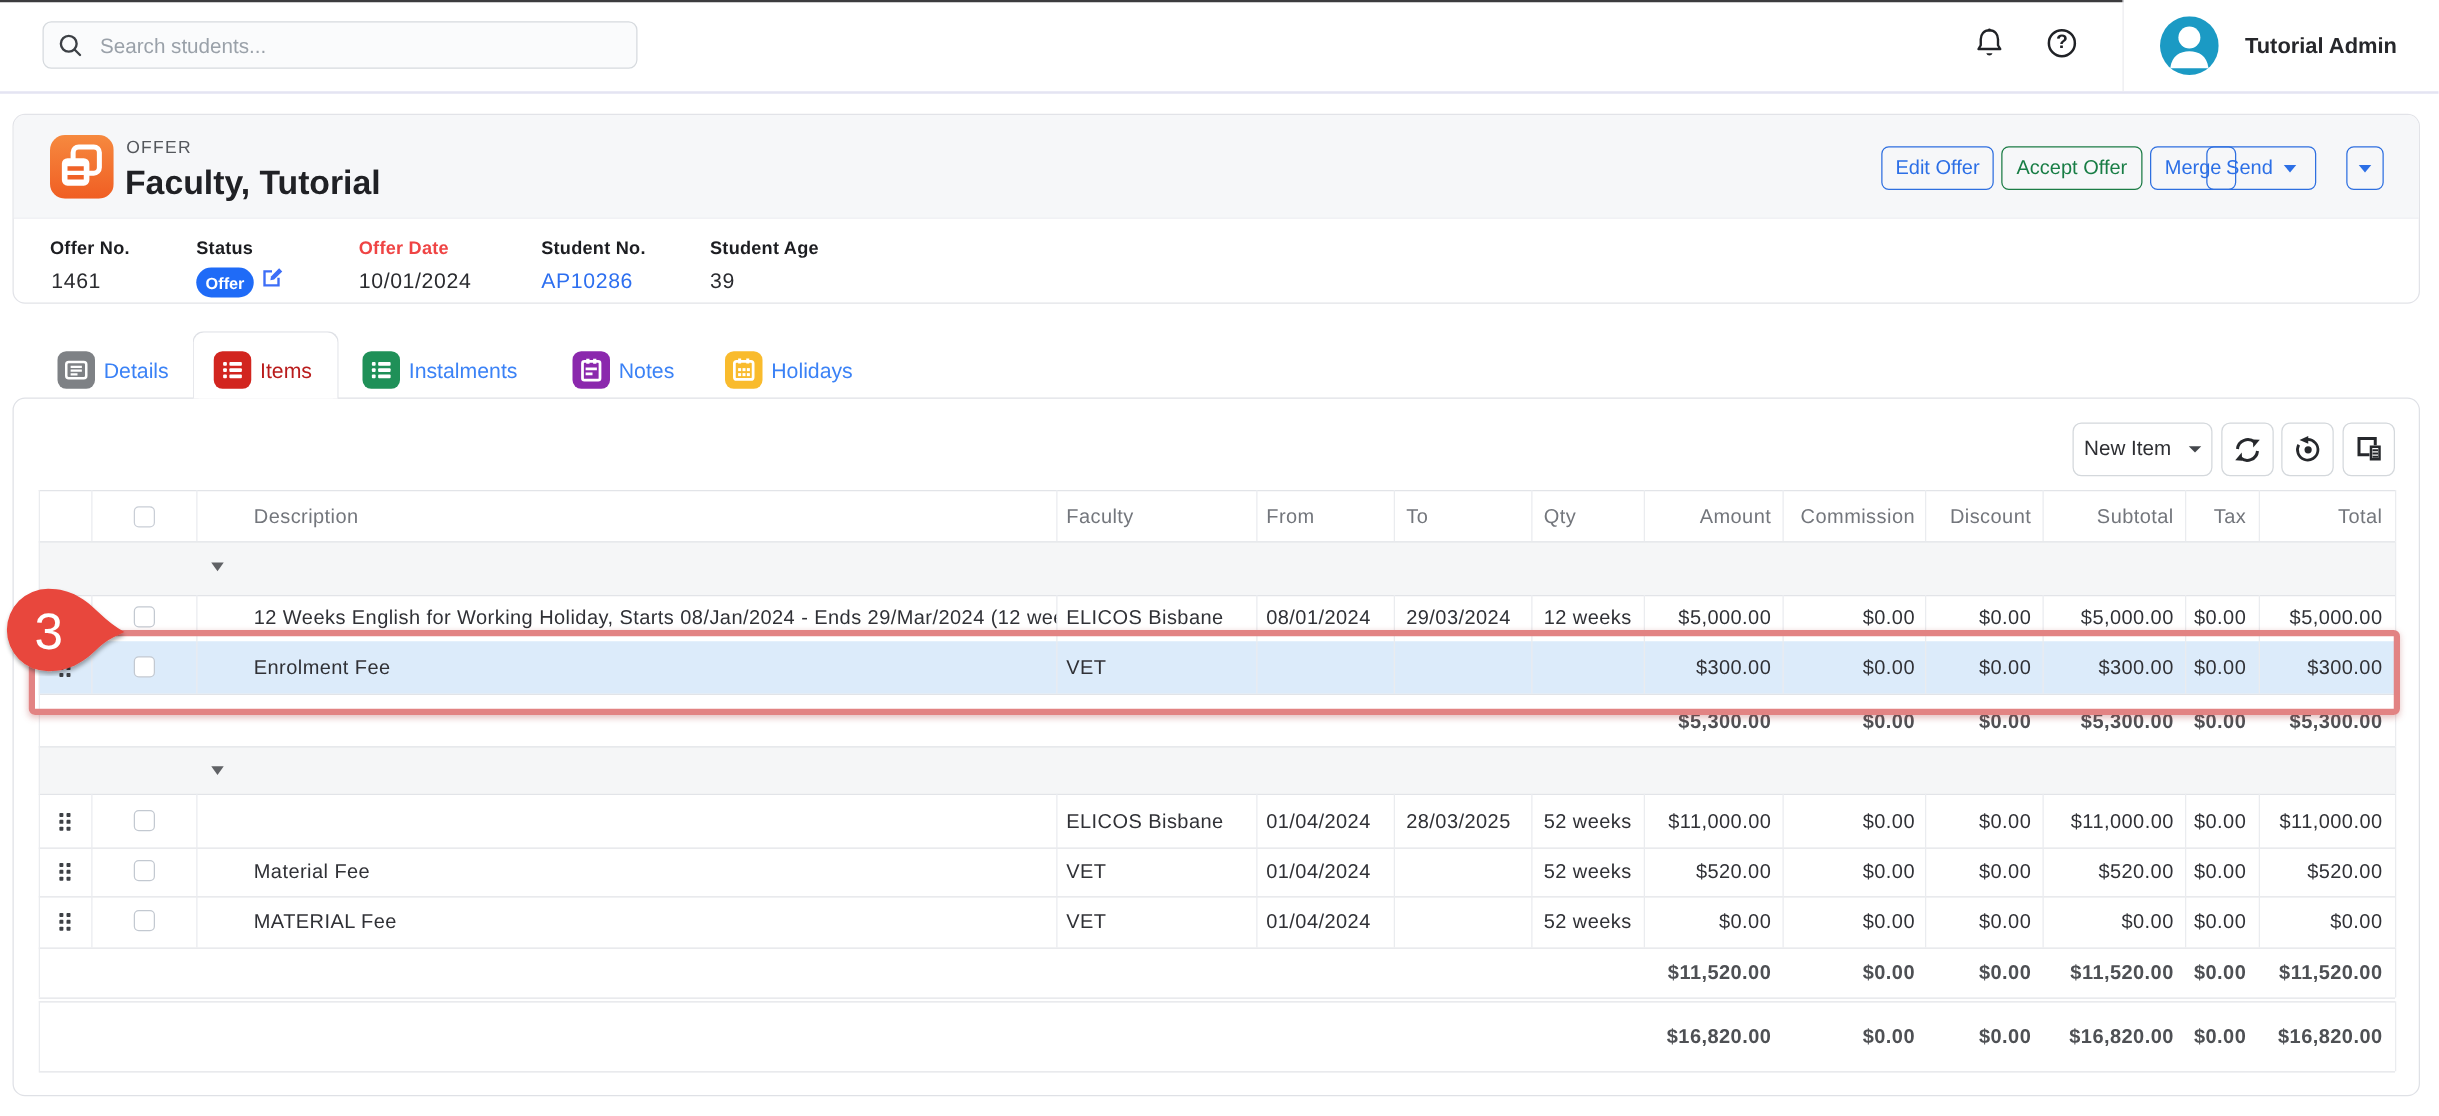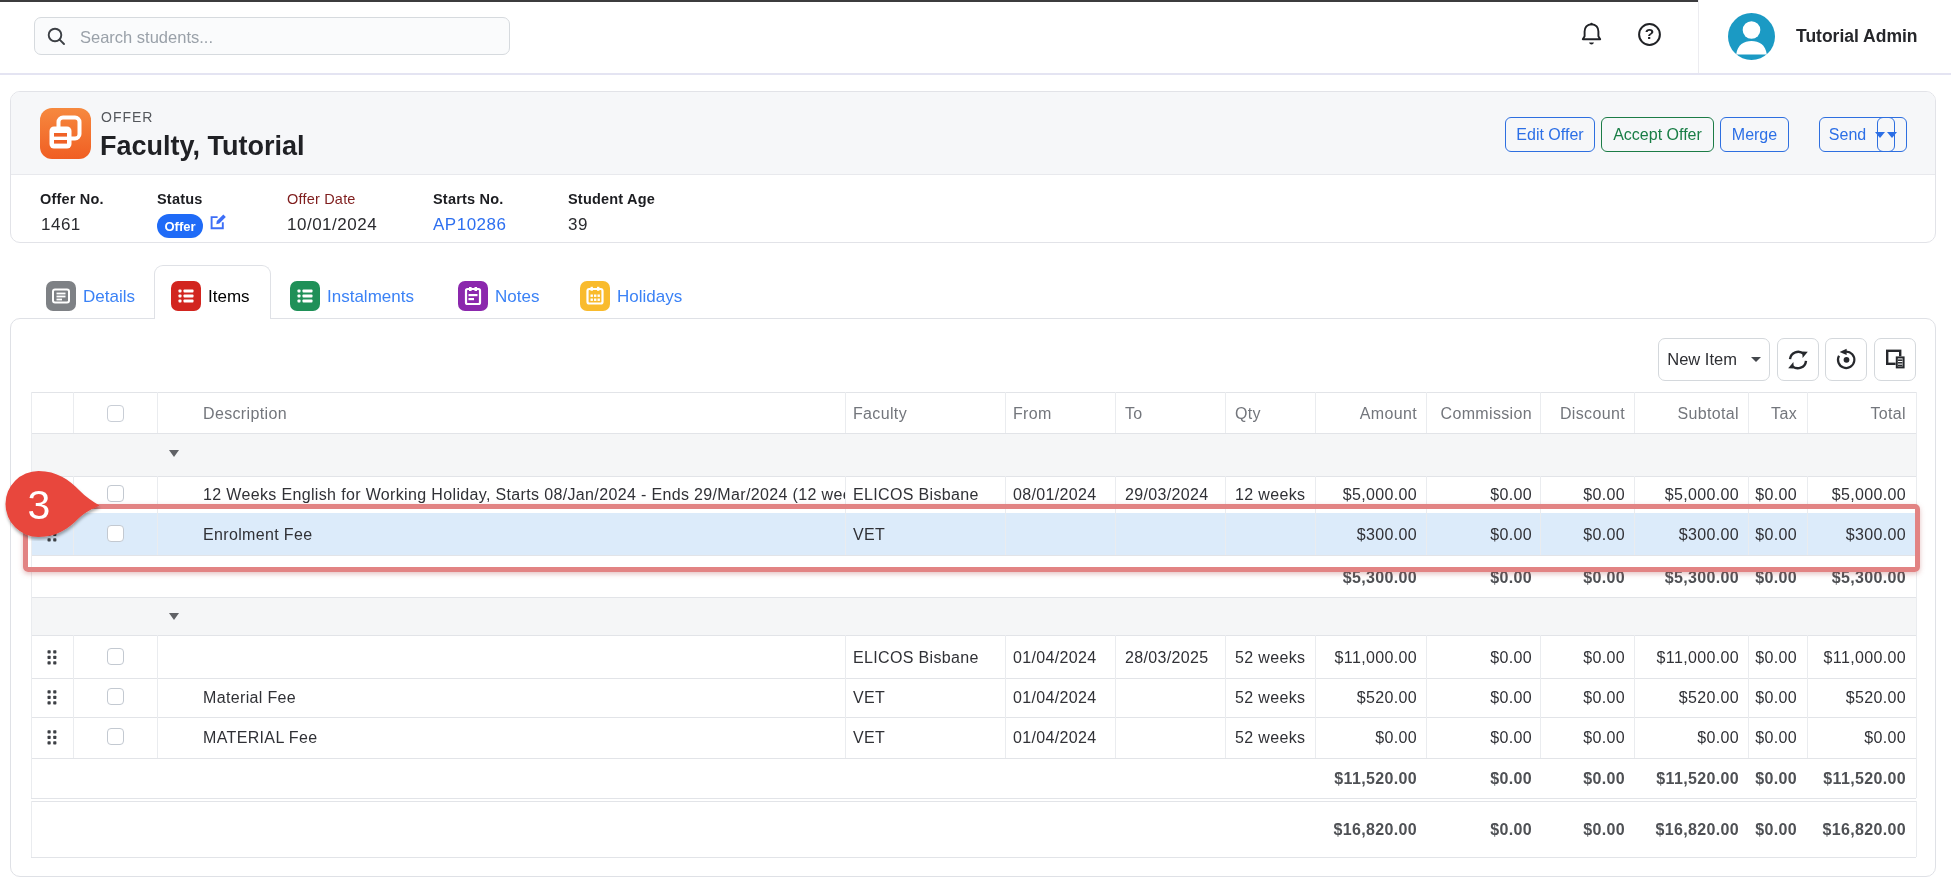--- a/index.html
+++ b/index.html
@@ -55,28 +55,28 @@
 <rect x="18.5" y="9.5" width="21" height="21" rx="4.5" fill="none" stroke="#fff" stroke-width="4"></rect>
 <rect x="9.5" y="18.5" width="22" height="22" rx="4.5" fill="#fff"></rect>
 <rect x="14" y="25" width="13" height="3.6" fill="#f06227"></rect>
 <rect x="14" y="32" width="13" height="3.6" fill="#f06227"></rect>
     </svg>
 <div class="t" style="left:101px;top:110px;font-size:14px;color:#54575c;letter-spacing:1px">OFFER</div>
 <div class="t" style="left:100px;top:133px;font-size:27px;letter-spacing:0;font-weight:bold;color:#202125">Faculty, Tutorial</div>
 <div class="btn" style="left:1505px;top:117px;width:90px">Edit Offer</div>
 <div class="btn" style="left:1601px;top:117px;width:113px;color:#187d45;border-color:#1c7c46">Accept Offer</div>
 <div class="btn" style="left:1720px;top:117px;width:69px">Merge</div>
-<div class="btn" style="left:1819px;top:117px;width:76px">Send&nbsp;&nbsp;<span style="display:inline-block;width:0;height:0;border-left:5.5px solid transparent;border-right:5.5px solid transparent;border-top:6px solid #2c6fe6"></span></div>
+<div class="btn" style="left:1765px;top:117px;width:88px">Send&nbsp;&nbsp;<span style="display:inline-block;width:0;height:0;border-left:5.5px solid transparent;border-right:5.5px solid transparent;border-top:6px solid #2c6fe6"></span></div>
 <div class="btn" style="left:1877px;top:117px;width:30px">
       <span style="display:inline-block;width:0;height:0;border-left:5.5px solid transparent;border-right:5.5px solid transparent;border-top:6px solid #2c6fe6"></span>
     </div>
 <div class="t" style="left:40px;top:192px;font-size:14.5px;letter-spacing:0.2px;font-weight:bold;color:#1c1d21">Offer No.</div>
 <div class="t" style="left:157px;top:192px;font-size:14.5px;letter-spacing:0.2px;font-weight:bold;color:#1c1d21">Status</div>
-<div class="t" style="left:287px;top:192px;font-size:14.5px;letter-spacing:0.2px;font-weight:normal;color:#7f1d1d">Offer Date</div>
-<div class="t" style="left:433px;top:192px;font-size:14.5px;letter-spacing:0.2px;font-weight:bold;color:#1c1d21">Starts No.</div>
+<div class="t" style="left:287px;top:192px;font-size:14.5px;letter-spacing:0.2px;font-weight:bold;color:#ef4444">Offer Date</div>
+<div class="t" style="left:433px;top:192px;font-size:14.5px;letter-spacing:0.2px;font-weight:bold;color:#1c1d21">Student No.</div>
 <div class="t" style="left:568px;top:192px;font-size:14.5px;letter-spacing:0.2px;font-weight:bold;color:#1c1d21">Student Age</div>
 <div class="t" style="left:41px;top:216px;font-size:17px;letter-spacing:0.5px;color:#2a2b2f">1461</div>
 <div class="abs" style="left:157px;top:214px;width:46px;height:24px;background:#1f6bf7;border-radius:12px;color:#fff;font-size:13px;font-weight:bold;display:flex;align-items:center;justify-content:center">Offer</div>
 <svg class="abs" style="left:209px;top:213px" width="18" height="18" viewBox="0 0 18 18">
 <path d="M13.8 9.2 L13.8 15.3 L2.6 15.3 L2.6 4.1 L8.6 4.1" fill="none" stroke="#3d6ef7" stroke-width="1.9"></path>
 <path d="M7.3 11.2 L7.8 8.1 L14.3 1.6 L16.8 4.1 L10.3 10.6 Z" fill="#3d6ef7"></path>
     </svg>
 <div class="t" style="left:287px;top:216px;font-size:17px;letter-spacing:0.5px;color:#2a2b2f">10/01/2024</div>
 <div class="t" style="left:433px;top:216px;font-size:17px;letter-spacing:0.5px;color:#2d6ff0">AP10286</div>
 <div class="t" style="left:568px;top:216px;font-size:17px;letter-spacing:0.5px;color:#2a2b2f">39</div>
@@ -92,21 +92,21 @@
 <div class="ic" style="left:171px;top:281px;background:#d2251f"><svg width="30" height="30" viewBox="0 0 30 30">
         <g fill="#fff">
           <rect x="7.5" y="8.5" width="3" height="3" rx="0.8"></rect>
           <rect x="12.5" y="8.5" width="10" height="3" rx="0.8"></rect>
           <rect x="7.5" y="13.5" width="3" height="3" rx="0.8"></rect>
           <rect x="12.5" y="13.5" width="10" height="3" rx="0.8"></rect>
           <rect x="7.5" y="18.5" width="3" height="3" rx="0.8"></rect>
           <rect x="12.5" y="18.5" width="10" height="3" rx="0.8"></rect>
         </g>
       </svg></div>
-<div class="tabt" style="left:208px;top:288px;color:#000000">Items</div>
+<div class="tabt" style="left:208px;top:288px;color:#b91c1c">Items</div>
 <div class="ic" style="left:290px;top:281px;background:#1f9058"><svg width="30" height="30" viewBox="0 0 30 30">
         <g fill="#fff">
           <rect x="7.5" y="8.5" width="3" height="3" rx="0.8"></rect>
           <rect x="12.5" y="8.5" width="10" height="3" rx="0.8"></rect>
           <rect x="7.5" y="13.5" width="3" height="3" rx="0.8"></rect>
           <rect x="12.5" y="13.5" width="10" height="3" rx="0.8"></rect>
           <rect x="7.5" y="18.5" width="3" height="3" rx="0.8"></rect>
           <rect x="12.5" y="18.5" width="10" height="3" rx="0.8"></rect>
         </g>
       </svg></div>

